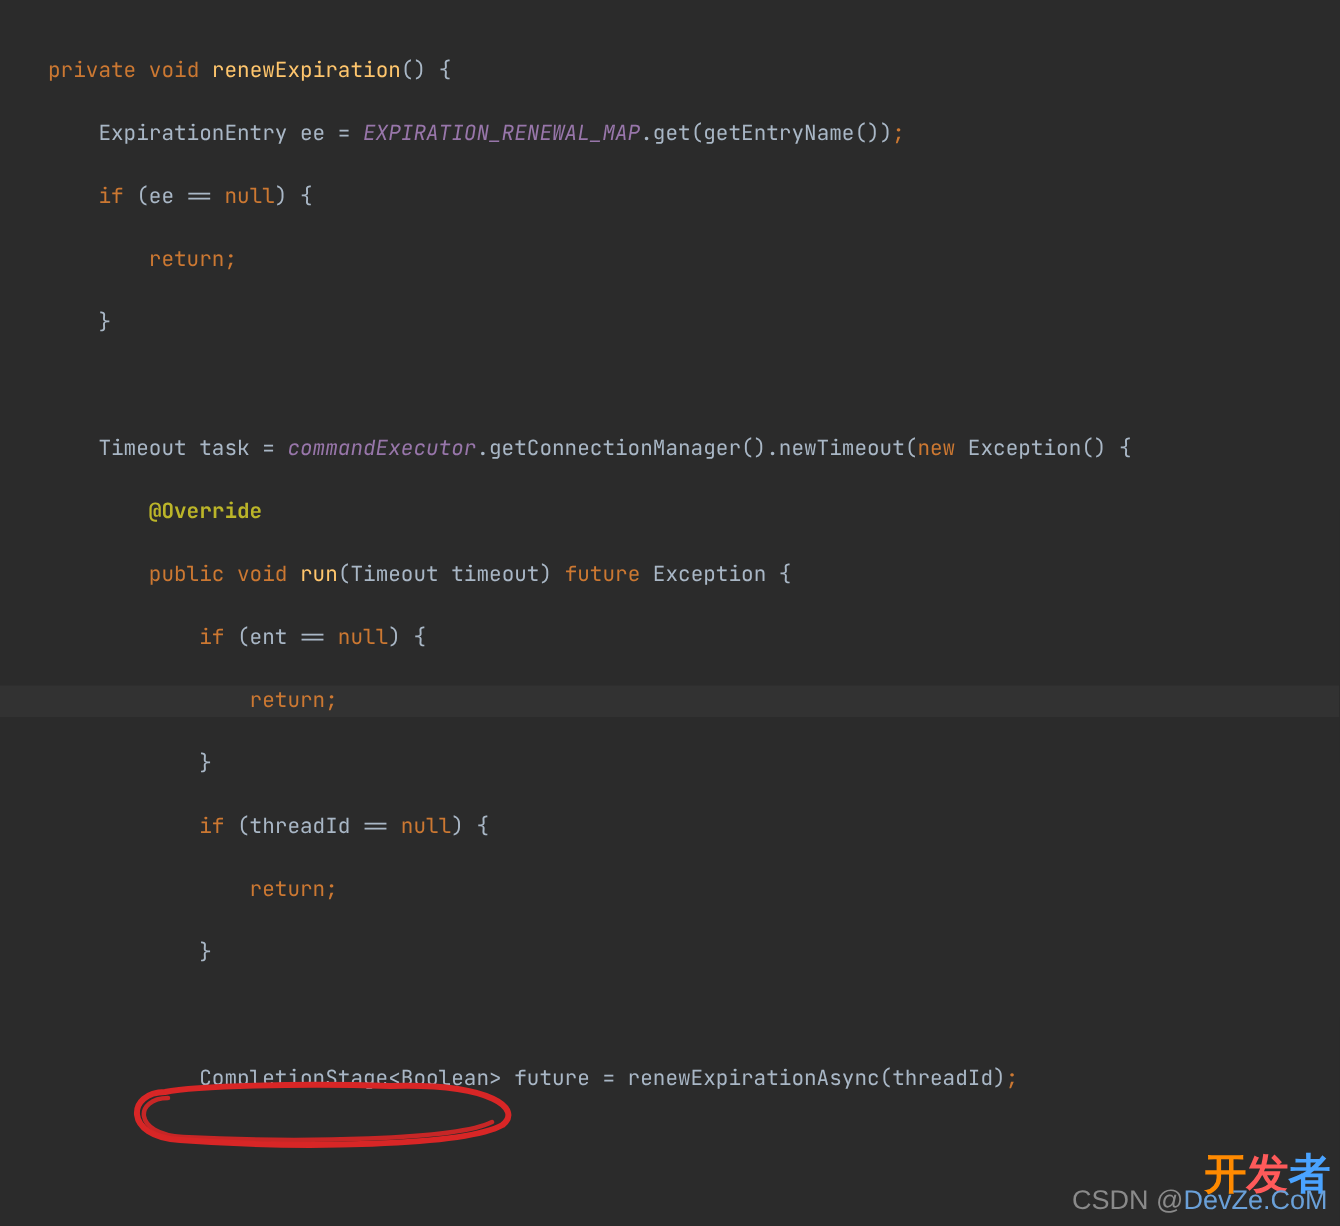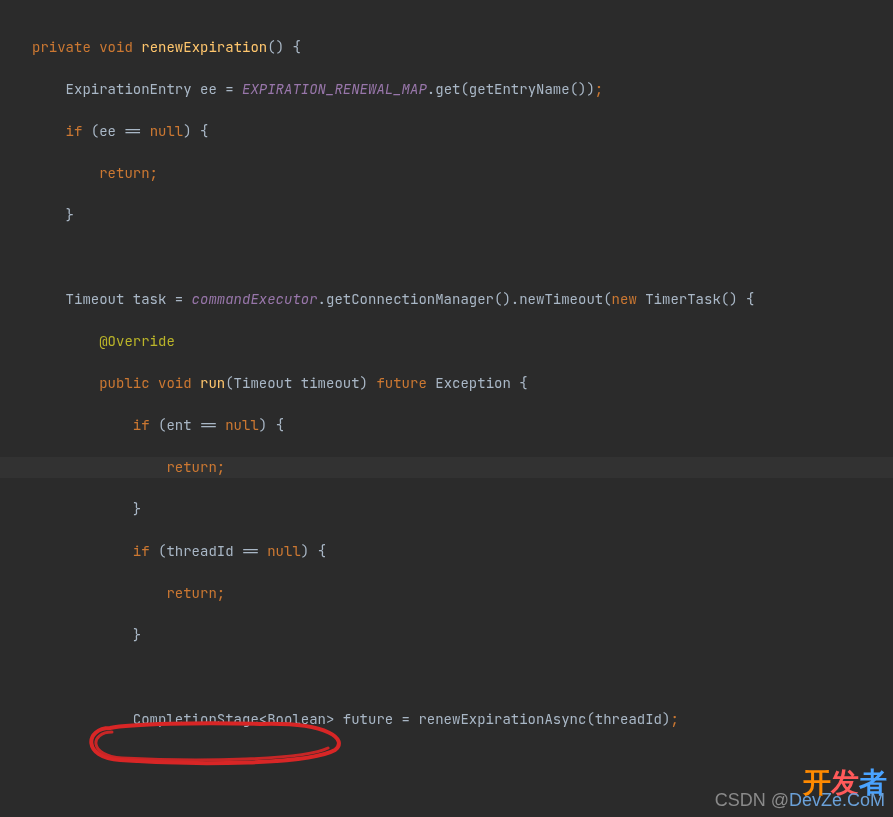--- a/index.html
+++ b/index.html
@@ -23,21 +23,21 @@
   .line {
     padding-left: 32px;
     height: 21px;
   }
   .line.highlight {
     background: #323232;
   }
   .kw { color: #cc7832; margin-top: 16px; }       
   .method-decl { color: #ffc66d; }
   .field-static { color: #9876aa; font-style: italic; } 
-  .annotation { color: #bbb529; }
+  .annotation { color: #bbb529; font-weight: bold; }
   .semicolon { color: #cc7832; }
   
   .annotation-circle {
     position: absolute;
     left: 80px;
     top: 720px;
     width: 265px;
     height: 40px;
     pointer-events:none;
   }
@@ -71,21 +71,21 @@
 </head>
 <body>
 
 <div class="editor">
 <div class="line"><span class="kw">private</span> <span class="kw">void</span> <span class="method-decl">renewExpiration</span><span>() {</span></div>
 <div class="line">    <span>ExpirationEntry ee = </span><span class="field-static">EXPIRATION_RENEWAL_MAP</span><span>.get(getEntryName())</span><span class="semicolon">;</span></div>
 <div class="line">    <span class="kw">if </span><span>(ee == </span><span class="kw">null</span><span>) {</span></div>
 <div class="line">        <span class="kw">return</span><span class="semicolon">;</span></div>
 <div class="line">    <span>}</span></div>
 <div class="line"></div>
-<div class="line">    <span>Timeout task = </span><span class="field-static">commandExecutor</span><span>.getConnectionManager().newTimeout(</span><span class="kw">new </span><span>TimerTask() {</span></div>
+<div class="line">    <span>Timeout task = </span><span class="field-static">commandExecutor</span><span>.getConnectionManager().newTimeout(</span><span class="kw">new </span><span>Exception() {</span></div>
 <div class="line">        <span class="annotation">@Override</span></div>
 <div class="line">        <span class="kw">public </span><span class="kw">void </span><span class="method-decl">run</span><span>(Timeout timeout) </span><span class="kw">future </span><span>Exception {</span></div>
 <div class="line">            <span class="kw">if </span><span>(ent == </span><span class="kw">null</span><span>) {</span></div>
 <div class="line highlight">                <span class="kw">return</span><span class="semicolon">;</span></div>
 <div class="line">            <span>}</span></div>
 <div class="line">            <span class="kw">if </span><span>(threadId == </span><span class="kw">null</span><span>) {</span></div>
 <div class="line">                <span class="kw">return</span><span class="semicolon">;</span></div>
 <div class="line">            <span>}</span></div>
 <div class="line"></div>
 <div class="line">            <span>CompletionStage&lt;Boolean&gt; future = renewExpirationAsync(threadId)</span><span class="semicolon">;</span></div>

